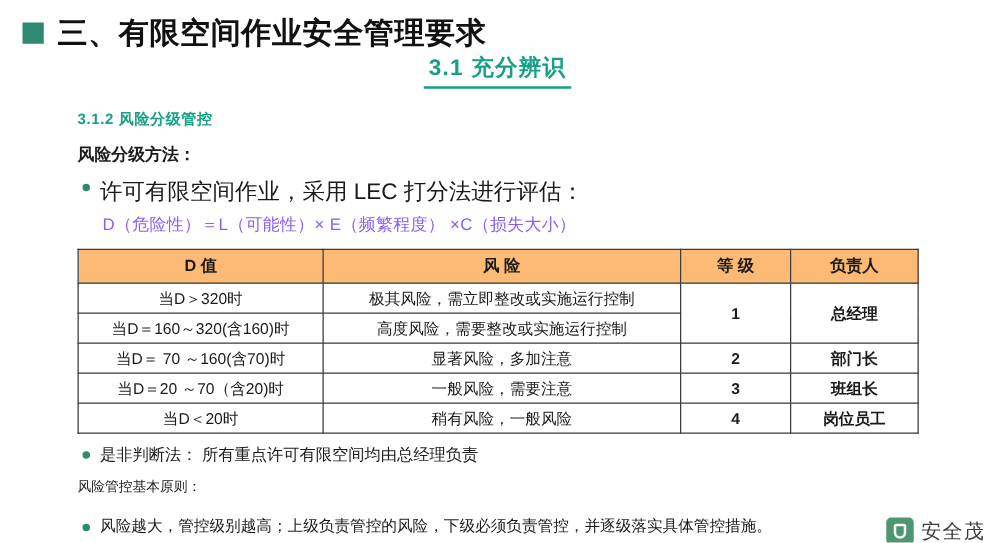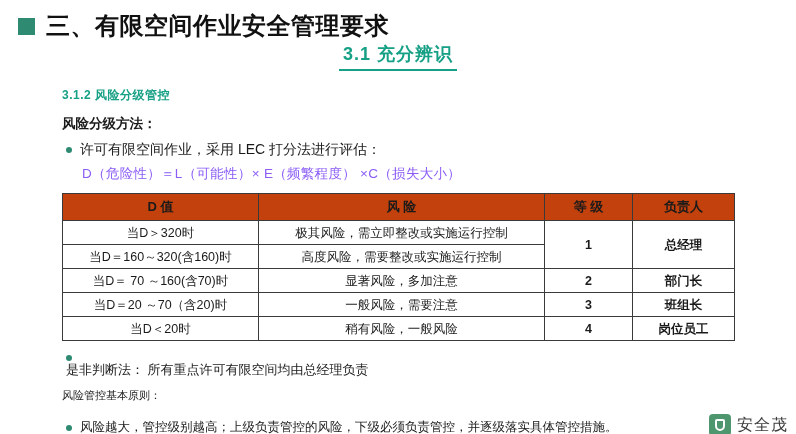--- a/index.html
+++ b/index.html
@@ -70,21 +70,21 @@
   .block-title {
     margin: 11px 0 0 62px;
     font-size: 13.5px;
     font-weight: bold;
     color: #1a1a1a;
   }
   .bullet-line {
     display: flex;
     align-items: flex-start;
     margin: 8px 0 0 66px;
-    font-size: 14px;
+    font-size: 18px;
     color: #1a1a1a;
   }
   .bullet-line .dot {
     width: 6px;
     height: 6px;
     border-radius: 50%;
     background: #2e8b72;
     margin: 6px 8px 0 0;
     flex: 0 0 auto;
   }
@@ -106,42 +106,41 @@
   .risk-table td {
     border: 1px solid #3a3a3a;
     text-align: center;
     font-size: 12.5px;
     color: #1a1a1a;
     padding: 2px 2px;
     height: 19px;
     line-height: 16px;
   }
   .risk-table thead th {
-    background: #c2410c;
+    background: #fdba74;
     font-weight: bold;
     font-size: 13px;
     height: 22px;
     text-align: center;
   }
   .risk-table td.level-cell,
   .risk-table td.owner-cell {
     font-weight: bold;
   }
   .col-d { width: 196px; }
   .col-risk { width: 286px; }
   .col-level { width: 88px; }
   .col-owner { width: 102px; }
 
   
   .tail-bullet {
     display: flex;
     align-items: flex-start;
     margin: 8px 0 0 66px;
     font-size: 13px;
-    flex-direction: column;
   }
   .tail-bullet .dot {
     width: 6px;
     height: 6px;
     border-radius: 50%;
     background: #2e8b72;
     margin: 6px 8px 0 0;
     flex: 0 0 auto;
   }
   .principle-title {

